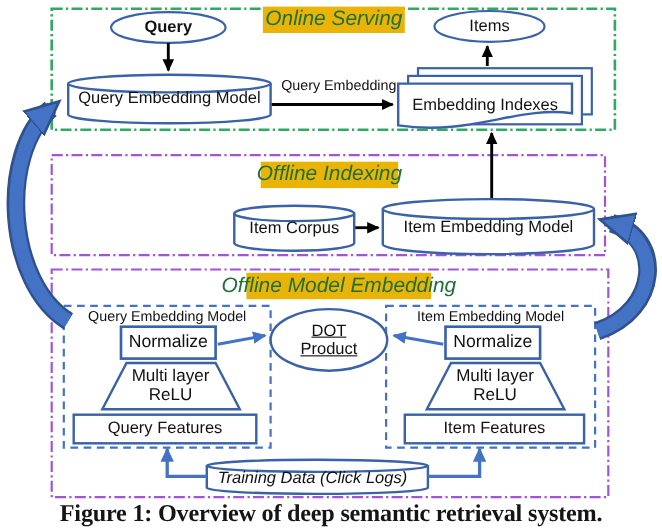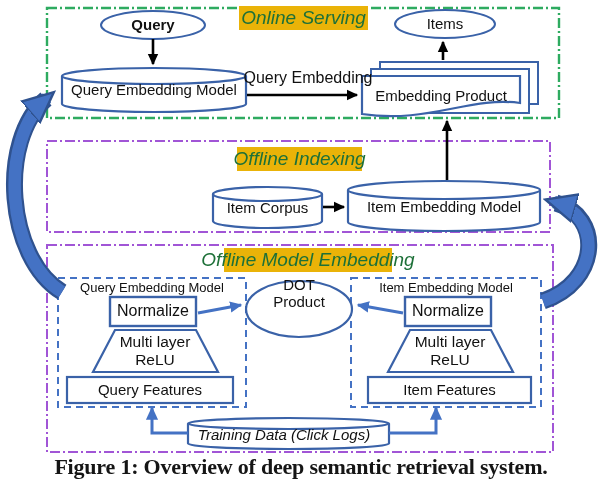--- a/index.html
+++ b/index.html
@@ -12,21 +12,21 @@
     position:absolute;display:flex;align-items:center;justify-content:center;
     text-align:center;color:#111;font-size:15px;line-height:1.15;
     pointer-events:none;white-space:nowrap;
   }
   .prelines{white-space:pre-line;}
   .seclbl{
     position:absolute;display:flex;align-items:center;justify-content:center;
     background:#eab308;color:#1D7038;font-size:19px;white-space:nowrap;font-style:italic;
   }
   .sublbl{font-size:13px;justify-content:center;}
-  .edgelbl{font-size:16px;}
+  .edgelbl{font-size:13px;}
   .caption{
     position:absolute;left:0;top:454px;width:602px;text-align:center;
     font-family:"Liberation Serif",serif;font-weight:bold;font-size:22px;
     color:#151515;letter-spacing:-0.2px;
   }
 </style>
 </head>
 <body>
 
 <div id="canvas">
@@ -99,32 +99,32 @@
     <path d="M389,433 L436,433 L436,408" fill="none" stroke="#4472C4" stroke-width="3" marker-end="url(#mBlue)"></path>
   </svg>
 
   <div class="seclbl" style="left:239px;top:6px;width:129px;height:24px;">Online Serving</div>
   <div class="seclbl" style="left:237px;top:147px;width:125px;height:24px;">Offline Indexing</div>
   <div class="seclbl" style="left:224px;top:248px;width:168px;height:24px;">Offline Model Embedding</div>
 
   <div class="lbl" style="left:101px;top:11px;width:104px;height:28px;font-weight:bold;">Query</div>
   <div class="lbl" style="left:395px;top:10px;width:100px;height:28px;">Items</div>
   <div class="lbl" style="left:62px;top:72px;width:184px;height:36px;">Query Embedding Model</div>
-  <div class="lbl" style="left:366px;top:80px;width:150px;height:32px;">Embedding Product</div>
+  <div class="lbl" style="left:366px;top:80px;width:150px;height:32px;">Embedding Indexes</div>
   <div class="lbl" style="left:213px;top:191px;width:109px;height:34px;">Item Corpus</div>
   <div class="lbl" style="left:348px;top:188px;width:192px;height:38px;">Item Embedding Model</div>
   <div class="lbl sublbl" style="left:60px;top:280px;width:184px;height:17px;font-size:13px;">Query Embedding Model</div>
   <div class="lbl sublbl" style="left:353px;top:280px;width:186px;height:17px;font-size:13px;">Item Embedding Model</div>
   <div class="lbl" style="left:110px;top:297px;width:86px;height:29px;font-size:16px;">Normalize</div>
   <div class="lbl" style="left:405px;top:297px;width:86px;height:29px;font-size:16px;">Normalize</div>
   <div class="lbl prelines" style="left:95px;top:330px;width:120px;height:42px;font-size:15.5px;">Multi layer
 ReLU</div>
   <div class="lbl prelines" style="left:390px;top:330px;width:120px;height:42px;font-size:15.5px;">Multi layer
 ReLU</div>
-  <div class="lbl prelines" style="left:247px;top:267px;width:104px;height:52px;">DOT
+  <div class="lbl prelines" style="left:247px;top:283px;width:104px;height:52px;text-decoration:underline;">DOT
 Product</div>
   <div class="lbl" style="left:67px;top:377px;width:166px;height:26px;">Query Features</div>
   <div class="lbl" style="left:368px;top:377px;width:163px;height:26px;">Item Features</div>
   <div class="lbl" style="left:188px;top:422px;width:192px;height:26px;font-style:italic;">Training Data (Click Logs)</div>
 
   <div class="lbl edgelbl" style="left:246px;top:68px;width:124px;height:20px;">Query Embedding</div>
 
   <div class="caption">Figure 1: Overview of deep semantic retrieval system.</div>
 </div>
 

